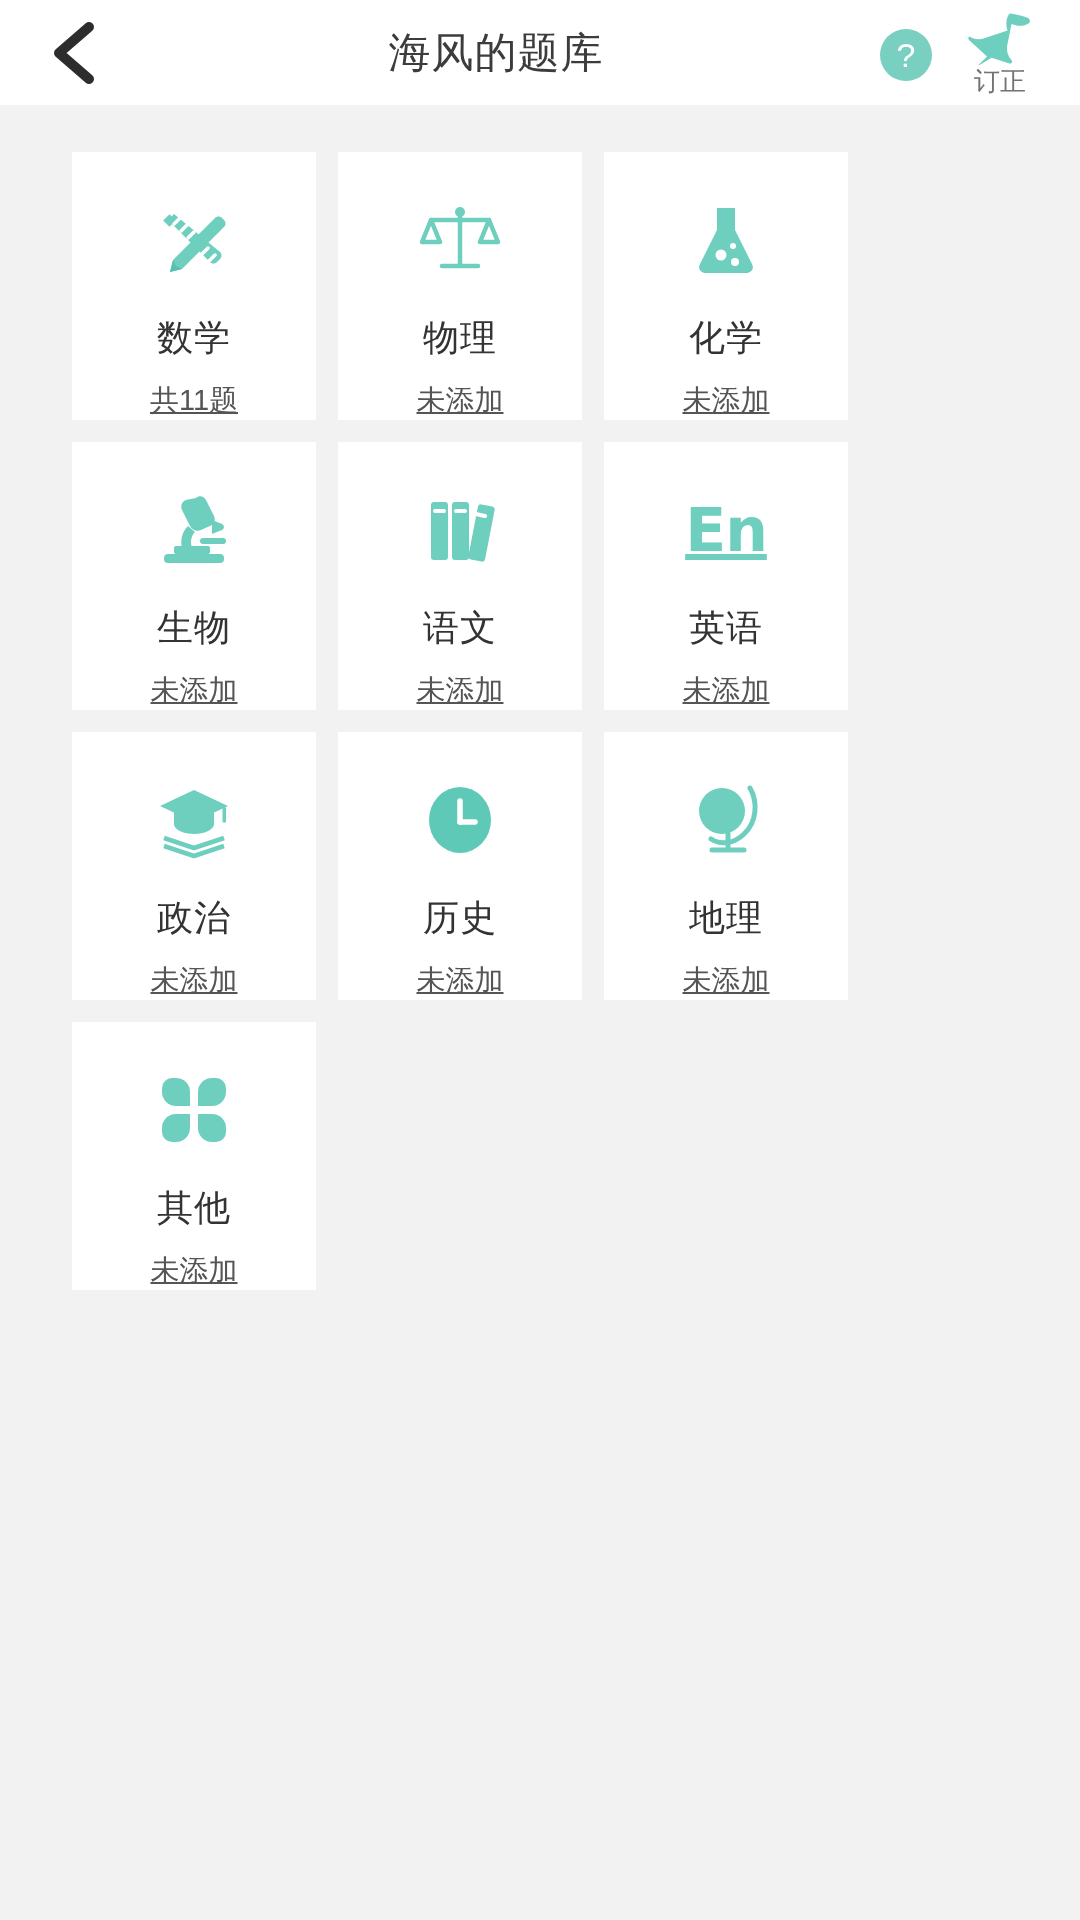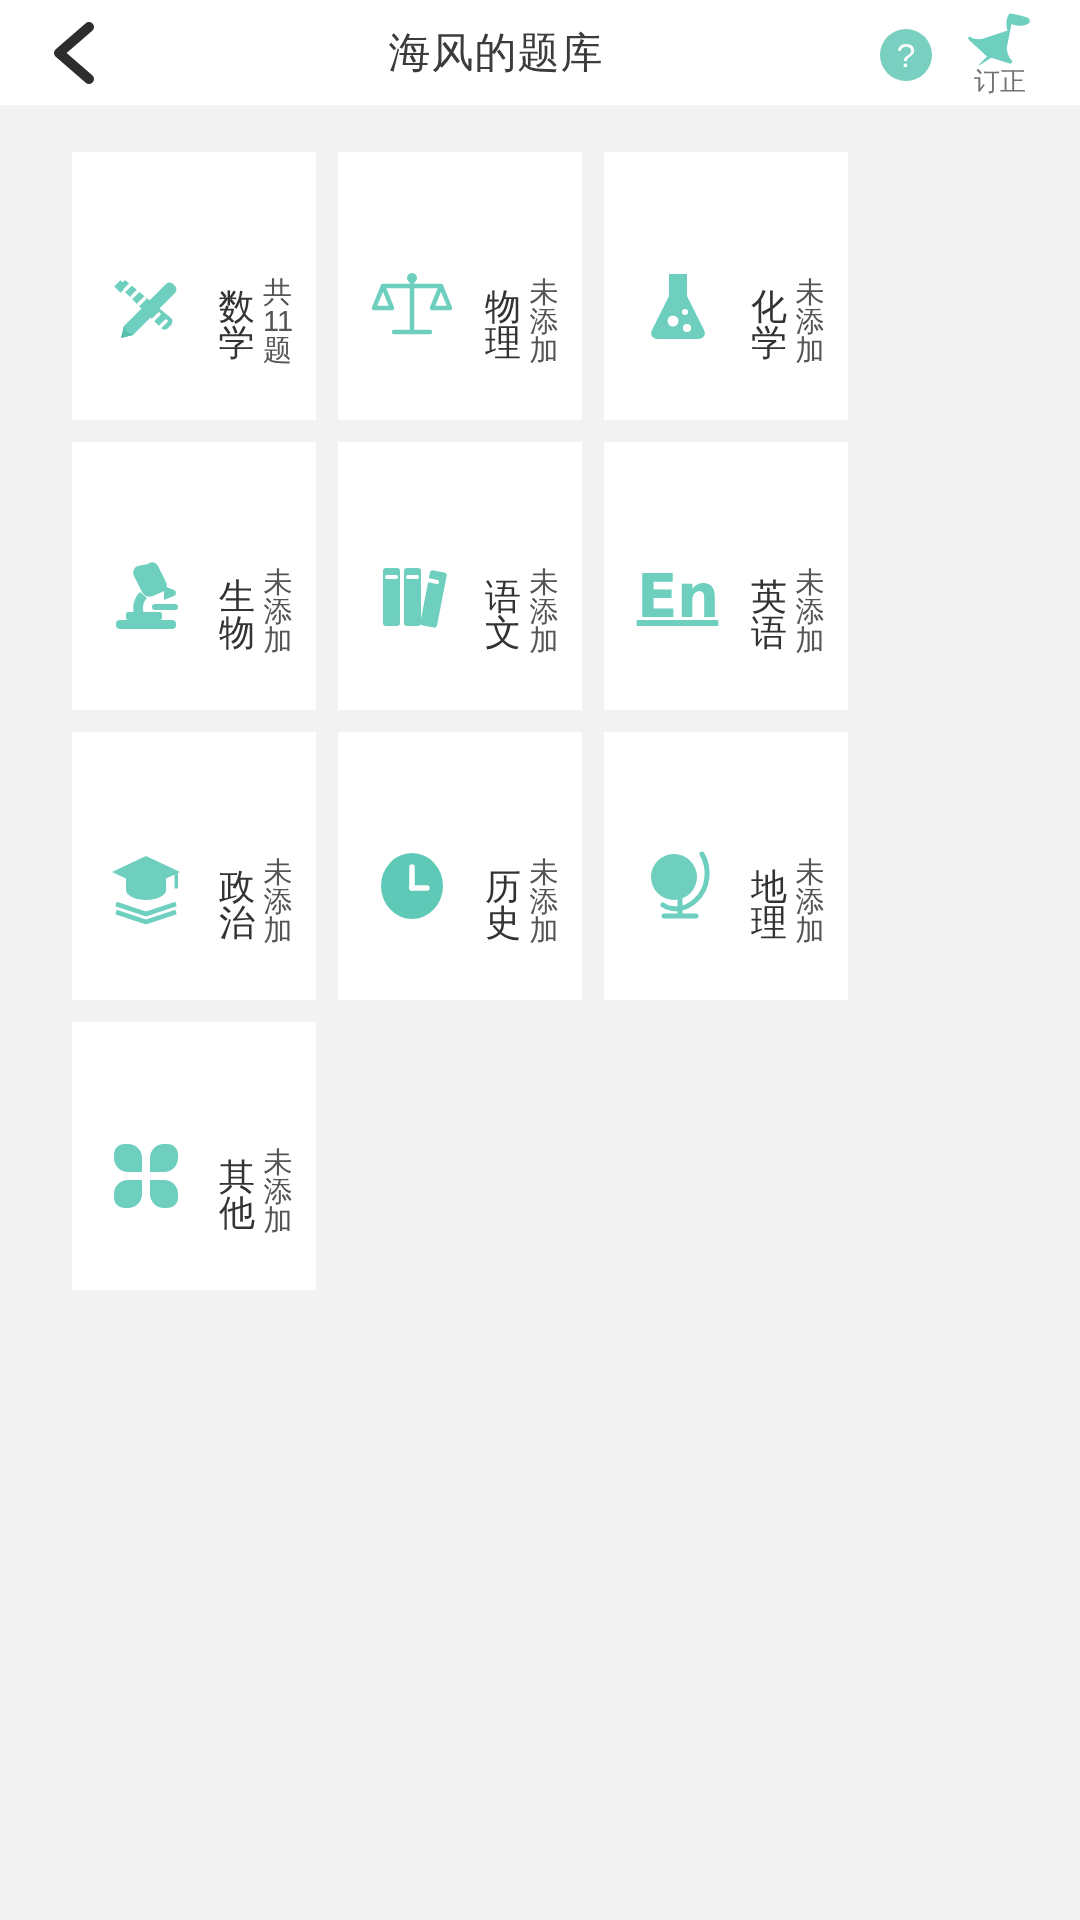--- a/index.html
+++ b/index.html
@@ -53,38 +53,39 @@
     top:105px;left:0;
     width:1080px;
     padding:47px 72px 0 72px;
     box-sizing:border-box;
     display:flex;flex-wrap:wrap;
     gap:22px 22px;
   }
   .card{
     width:244px;height:268px;
     background:#ffffff;
-    display:flex;flex-direction:row;
+    display:flex;flex-direction:column;
     align-items:center;
     box-sizing:border-box;
     padding-top:40px;
+    justify-content:center;
   }
   .card-icon{
     height:84px;width:100%;
     display:flex;align-items:center;justify-content:center;
   }
   .card-icon svg{display:block;}
   .card-title{
     margin-top:38px;
     font-size:36px;color:#333333;line-height:1;
     letter-spacing:1px;
   }
   .card-sub{
     margin-top:30px;
-    font-size:29px;color:#555555;line-height:1;
+    font-size:29px;color:#555555;line-height:1;text-decoration:underline;
   }
   .en-glyph{
     font-size:60px;font-weight:bold;color:#6ecfbf;
     line-height:1;letter-spacing:-1px;
     font-family:"DejaVu Sans",sans-serif;
     text-decoration:underline;
   }
 </style>
 </head>
 <body>

